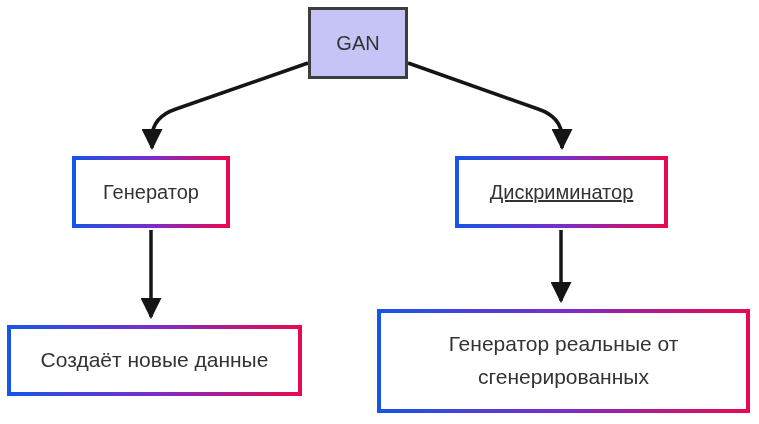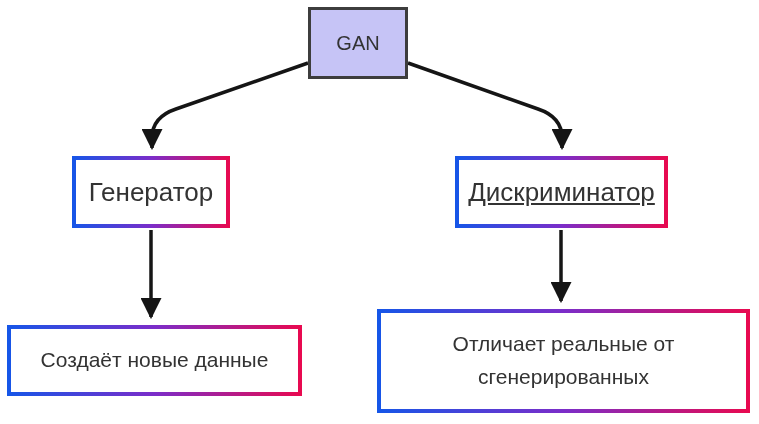--- a/index.html
+++ b/index.html
@@ -47,21 +47,21 @@
     left:308px;top:7px;width:100px;height:72px;
     background:var(--gan-fill);
     border:3px solid var(--gan-border);
     font-size:20px;
   }
   .node-grad{
     border:4px solid transparent;
     background:
       linear-gradient(var(--node-fill),var(--node-fill)) padding-box,
       linear-gradient(90deg,var(--gradient-start),var(--gradient-mid),var(--gradient-end)) border-box;
-    font-size:26px;
+    font-size:20px;
   }
   .node-generator{left:72px;top:156px;width:158px;height:72px;}
   .node-discriminator{left:455px;top:156px;width:213px;height:72px;text-decoration:underline;}
   .node-generator-function{left:7px;top:325px;width:295px;height:71px;font-size:21px;}
   .node-discriminator-function{left:377px;top:309px;width:373px;height:104px;font-size:21px;padding:6px 20px;}
   .node-label{display:inline-block;}
 </style>
 </head>
 <body>
 
@@ -89,16 +89,16 @@
 
   <div class="node node-grad node-discriminator">
     <span class="node-label">Дискриминатор</span>
   </div>
 
   <div class="node node-grad node-generator-function">
     <span class="node-label">Создаёт новые данные</span>
   </div>
 
   <div class="node node-grad node-discriminator-function">
-    <span class="node-label">Отличает реальные от сгенерированных</span>
+    <span class="node-label">Генератор реальные от сгенерированных</span>
   </div>
 
 </div>
 
 </body></html>

